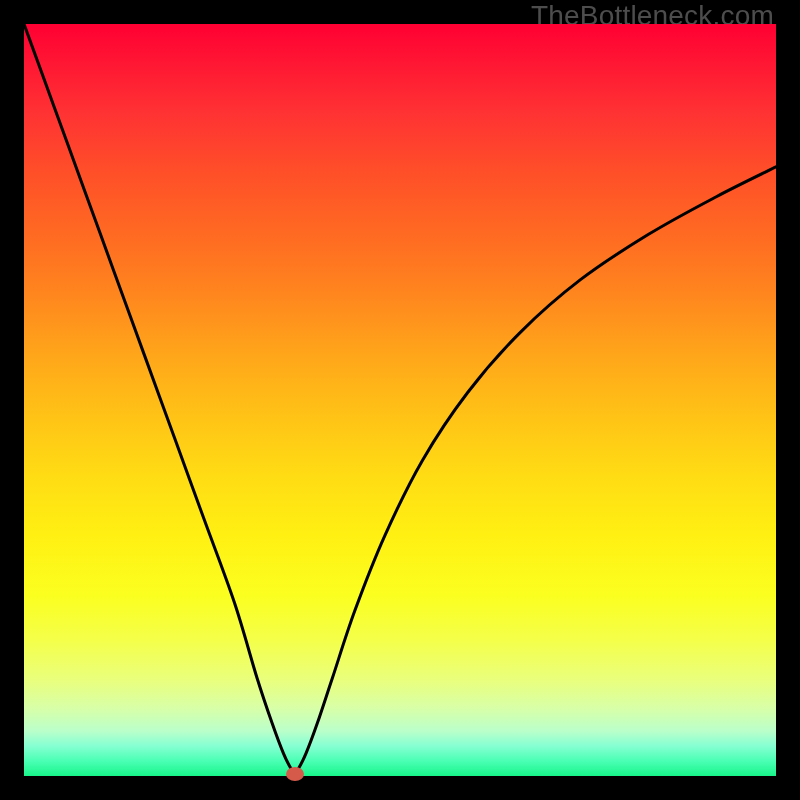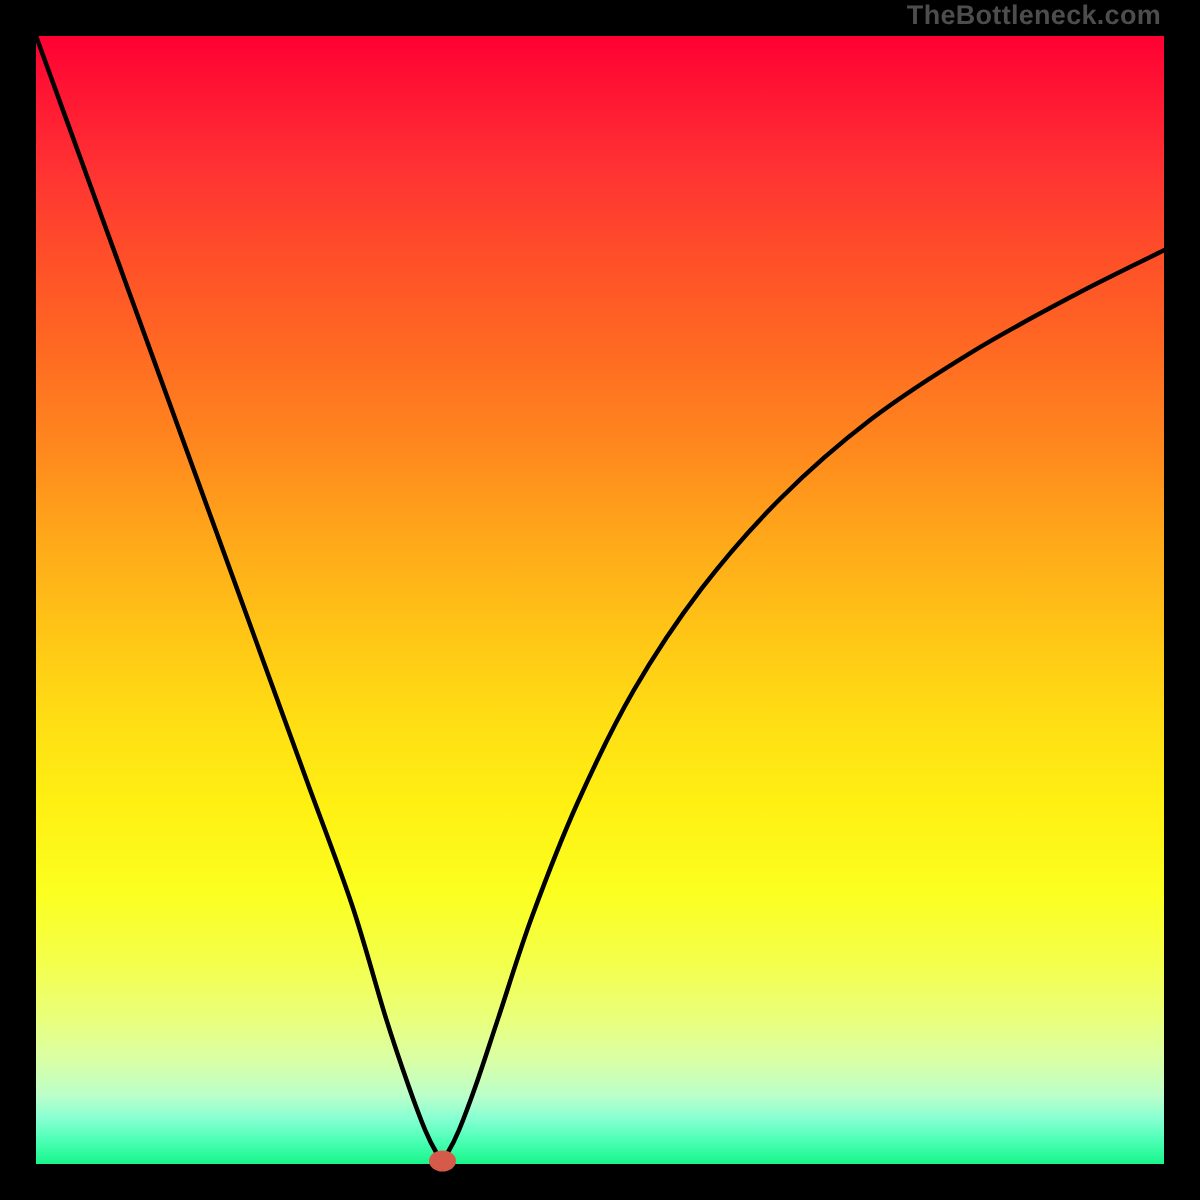--- a/index.html
+++ b/index.html
@@ -38,23 +38,23 @@
     position: absolute;
     left: 0; top: 0;
     width: 752px; height: 752px;
   }
   .watermark {
     position: absolute;
     top: 0px;
     right: 26px;
     color: #4d4d4d;
     font-family: Arial, Helvetica, sans-serif;
-    font-size: 18px;
+    font-size: 28px;
     letter-spacing: 0.2px;
-    font-weight: 700;
+    font-weight: 400;
   }
   .marker {
     position: absolute;
     width: 18px;
     height: 14px;
     border-radius: 50%;
     background: #d65a4a;
     transform: translate(-50%, -50%);
   }
 </style>

